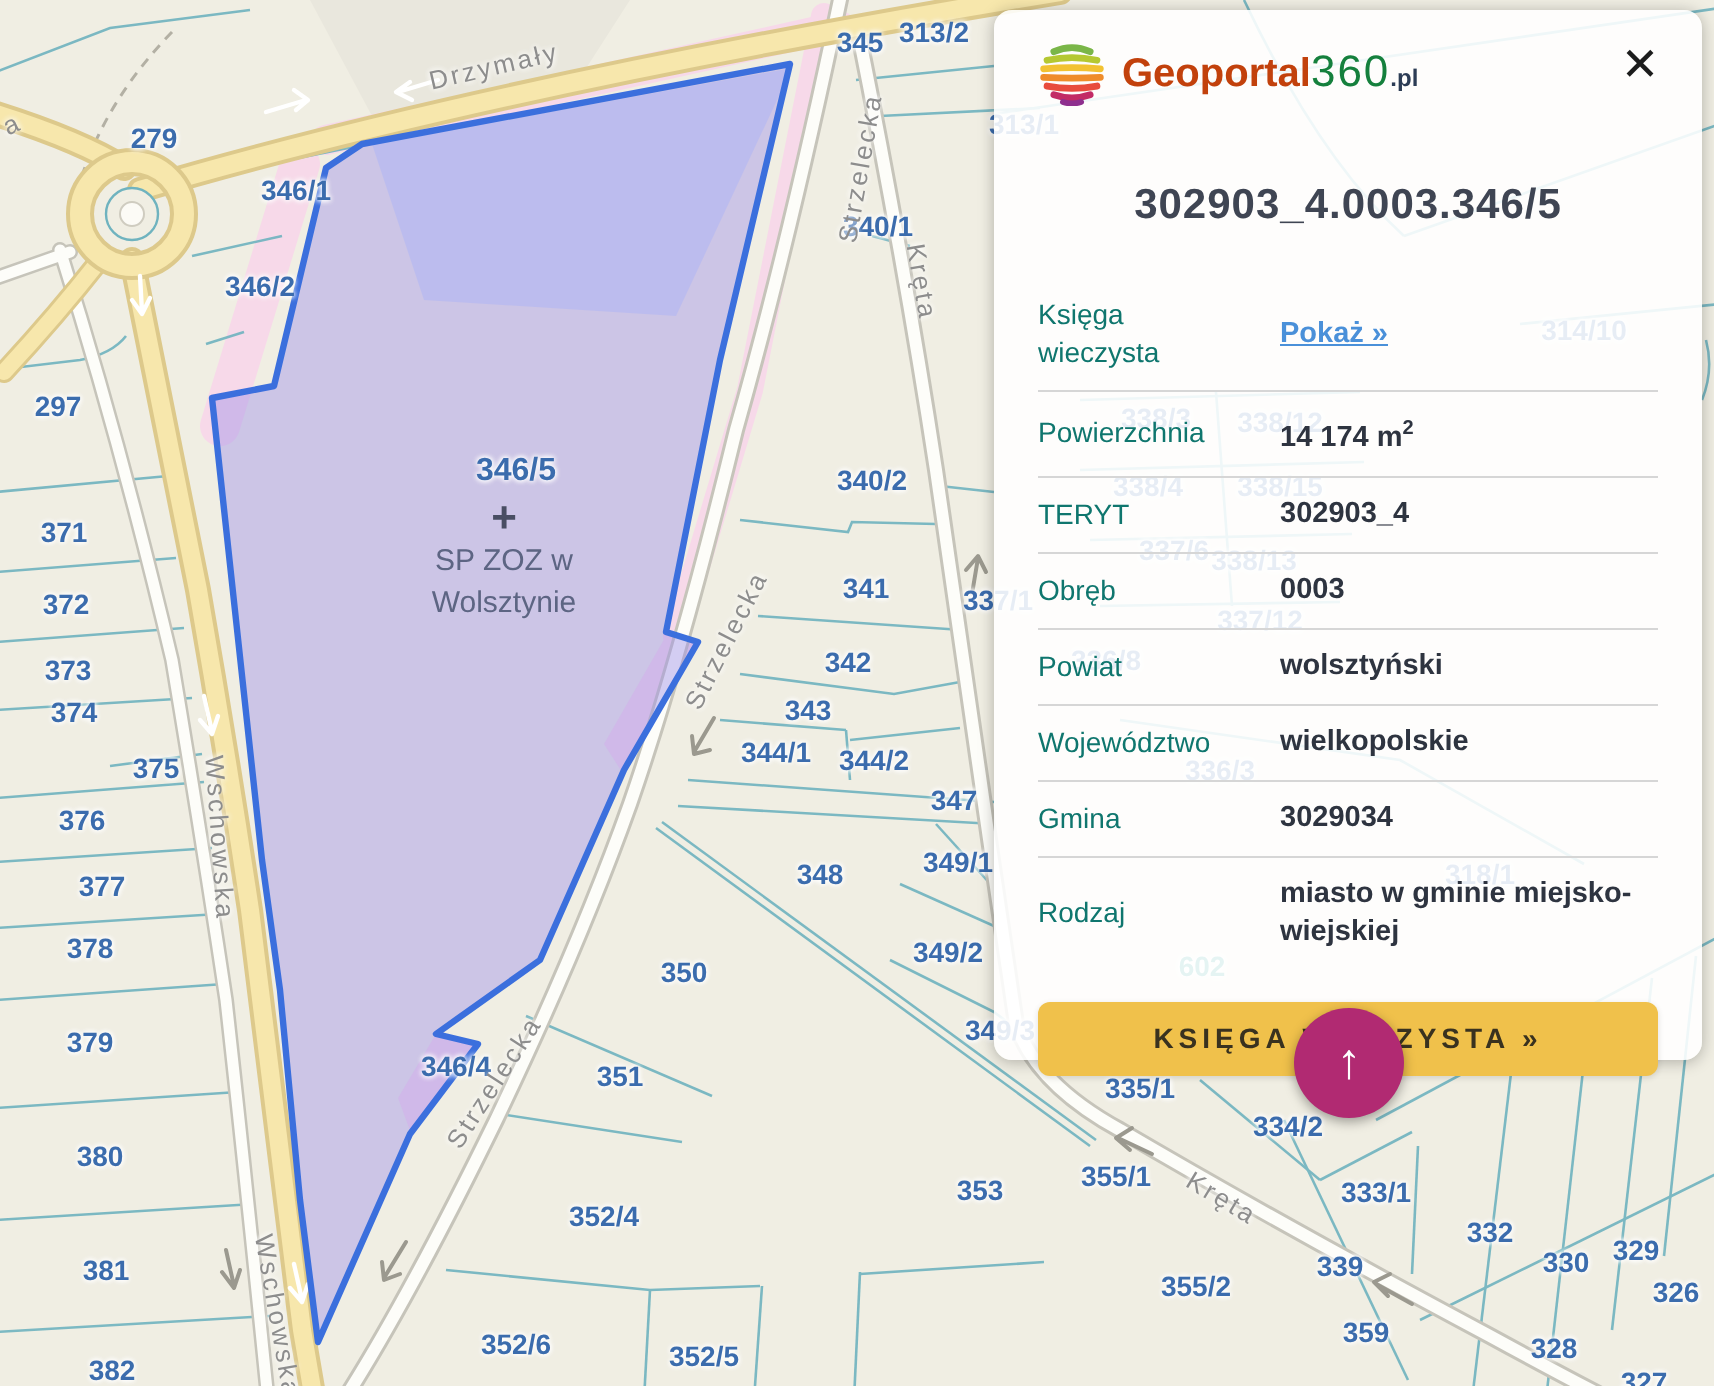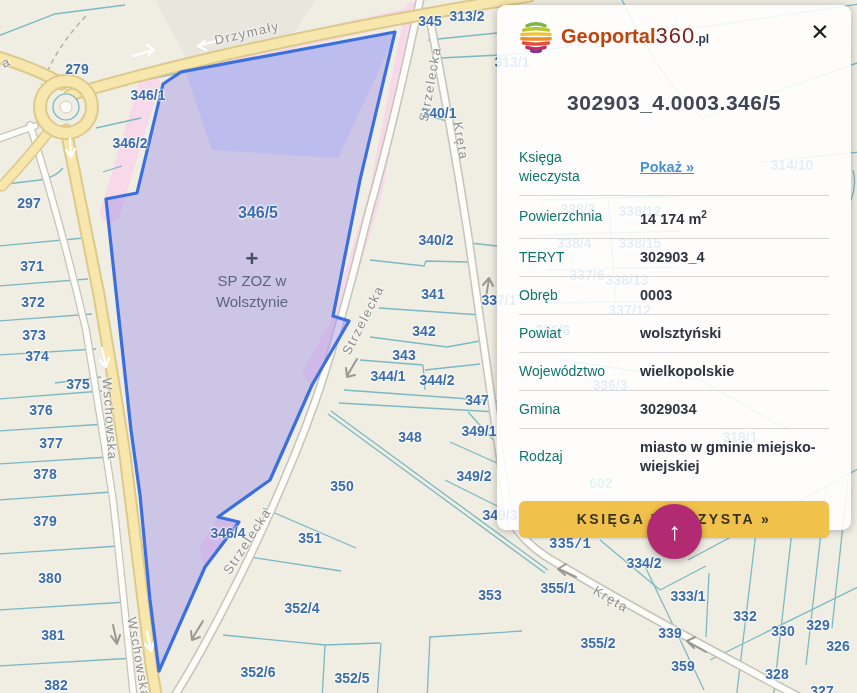--- a/index.html
+++ b/index.html
@@ -6,37 +6,37 @@
   #app{position:relative;width:857px;height:693px;overflow:hidden;
        font-family:"Liberation Sans",sans-serif;background:#f0eee3;}
 
   
   #map{position:absolute;inset:0;z-index:1;}
   #map svg{position:absolute;left:0;top:0;}
   #labels{position:absolute;inset:0;z-index:2;pointer-events:none;}
   .plabel{position:absolute;transform:translate(-50%,-50%);
           font-weight:700;font-size:14px;color:#3b6cad;white-space:nowrap;
           text-shadow:0 0 3px #fff,0 0 3px #fff,0 0 2px #fff;}
-  .plabel.big{font-size:16px;}
+  .plabel.big{font-size:16px;margin-top:23px;}
   .slabel{position:absolute;font-size:13px;font-weight:400;color:#8d8d8d;
           letter-spacing:1.5px;white-space:nowrap;
           text-shadow:0 0 3px #fff,0 0 3px #fff;}
   .poi{position:absolute;left:252px;top:268px;transform:translate(-50%,-18px);
        text-align:center;color:#5d6583;font-size:15px;line-height:21px;}
   .poi-cross{font-size:22px;font-weight:700;color:#494e63;line-height:18px;margin-bottom:2px;}
 
   
   #panel{position:absolute;left:497px;top:5px;width:354px;height:525px;z-index:5;
          background:rgba(255,255,255,0.88);border-radius:9px;
          box-shadow:0 1px 8px rgba(0,0,0,0.28);}
   #panel-header{position:relative;height:56px;padding:14px 18px 0 22px;box-sizing:border-box;}
   .brand{display:flex;align-items:center;gap:8px;}
   .brand-text{white-space:nowrap;}
   .b1{font-size:20px;font-weight:700;color:#c2410c;}
-  .b2{font-size:22px;font-weight:300;color:#7f1d1d;letter-spacing:1px;}
+  .b2{font-size:22px;font-weight:300;color:#15803d;letter-spacing:1px;}
   .b3{font-size:12px;font-weight:700;color:#2c3c55;}
   #close-btn{position:absolute;right:16px;top:12px;width:30px;height:30px;border:none;
              background:transparent;font-size:23px;line-height:30px;color:#1c1c1c;
              cursor:pointer;padding:0;font-family:inherit;font-weight:400;}
   #panel-title{margin:30px 10px 0;text-align:center;font-size:21px;font-weight:700;
                color:#3f4553;letter-spacing:0.5px;}
   #rows{margin:24px 22px 0;}
   .row{display:flex;align-items:center;padding:9px 0;border-bottom:1px solid #d6d6d6;
        min-height:16px;}
   .row:last-child{border-bottom:none;}
@@ -223,21 +223,21 @@
         <div class="plabel" style="left: 410px; top: 437px;">348</div>
         <div class="plabel" style="left: 479px; top: 431px;">349/1</div>
         <div class="plabel" style="left: 474px; top: 476px;">349/2</div>
         <div class="plabel" style="left: 342px; top: 486px;">350</div>
         <div class="plabel" style="left: 310px; top: 538px;">351</div>
         <div class="plabel" style="left: 302px; top: 608px;">352/4</div>
         <div class="plabel" style="left: 352px; top: 678px;">352/5</div>
         <div class="plabel" style="left: 258px; top: 672px;">352/6</div>
         <div class="plabel" style="left: 490px; top: 595px;">353</div>
         <div class="plabel" style="left: 228px; top: 533px;">346/4</div>
-        <div class="plabel" style="left: 570px; top: 544px; font-family: Liberation Mono, monospace;">335/1</div>
+        <div class="plabel" style="left: 570px; top: 544px;">335/1</div>
         <div class="plabel" style="left: 558px; top: 588px;">355/1</div>
         <div class="plabel" style="left: 598px; top: 643px;">355/2</div>
         <div class="plabel" style="left: 644px; top: 563px;">334/2</div>
         <div class="plabel" style="left: 688px; top: 596px;">333/1</div>
         <div class="plabel" style="left: 670px; top: 633px;">339</div>
         <div class="plabel" style="left: 683px; top: 666px;">359</div>
         <div class="plabel" style="left: 745px; top: 616px;">332</div>
         <div class="plabel" style="left: 783px; top: 631px;">330</div>
         <div class="plabel" style="left: 818px; top: 625px;">329</div>
         <div class="plabel" style="left: 838px; top: 646px;">326</div>

